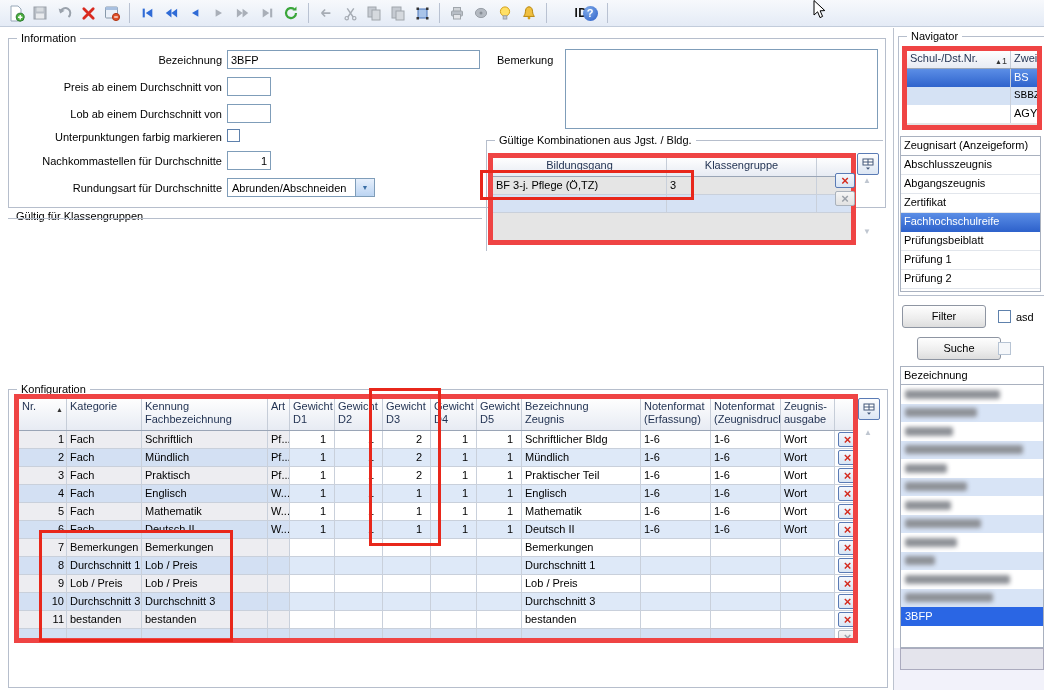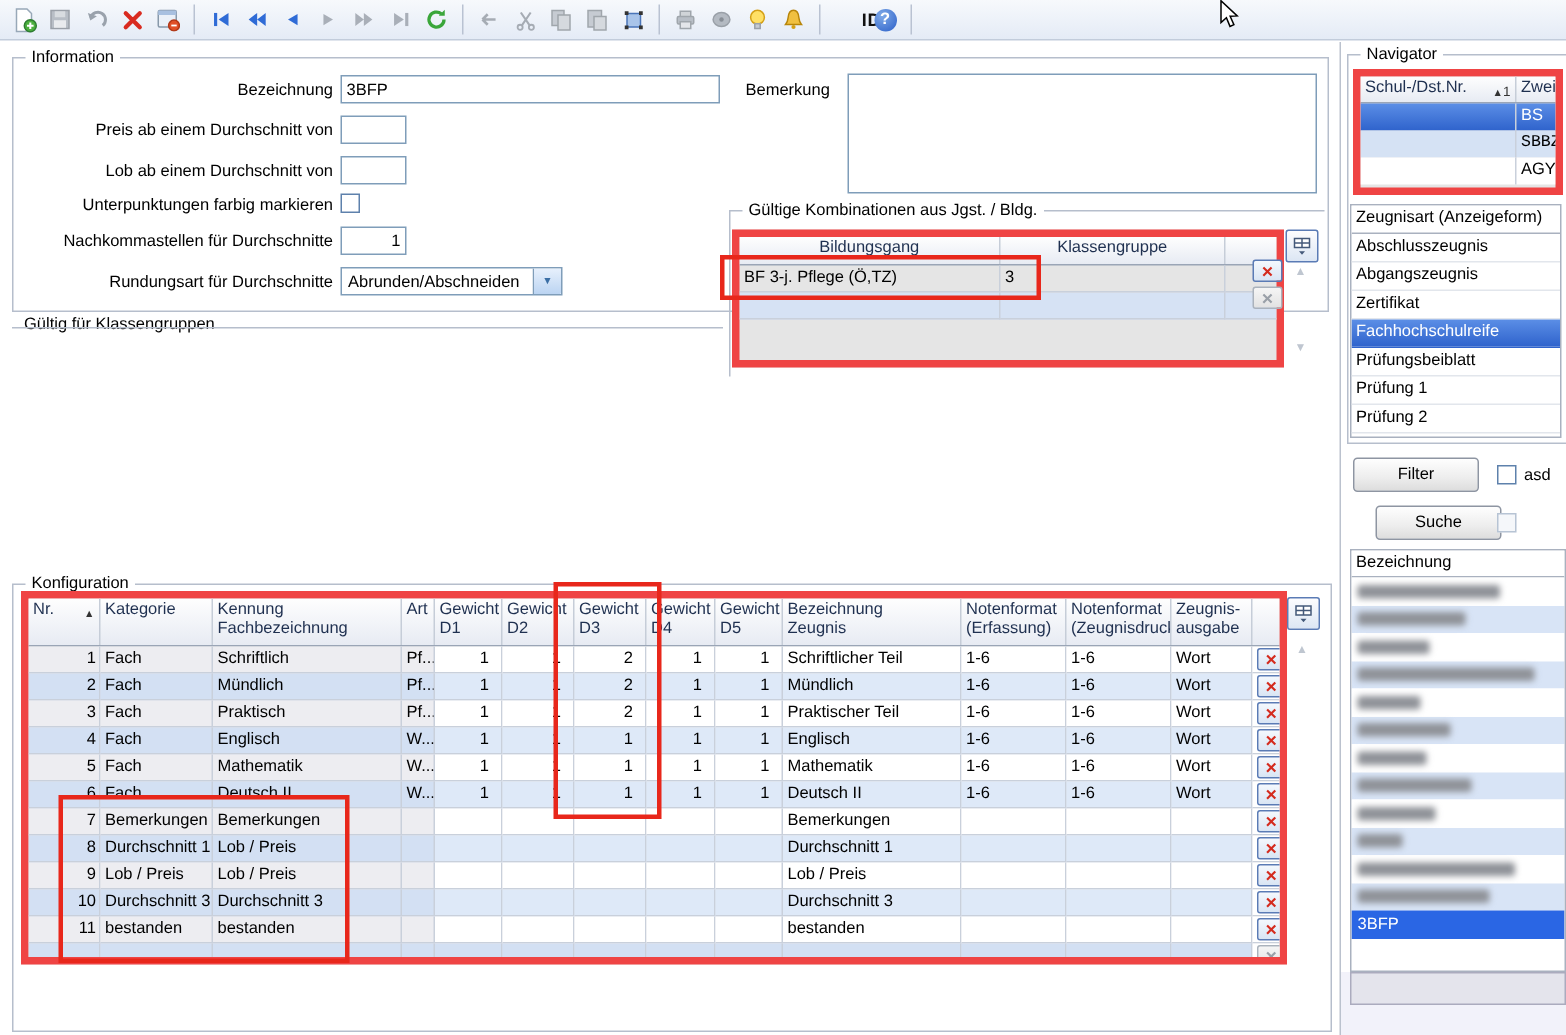--- a/index.html
+++ b/index.html
@@ -340,21 +340,21 @@
         <div class="krow row18 kcols">
           <span class="c lab num" style="padding-right:2px;">1</span>
           <span class="c lab">Fach</span>
           <span class="c lab">Schriftlich</span>
           <span class="c lab">Pf...</span>
           <span class="c val num">1</span>
           <span class="c val num">1</span>
           <span class="c val num">2</span>
           <span class="c val num">1</span>
           <span class="c val num">1</span>
-          <span class="c val">Schriftlicher Teil</span>
+          <span class="c val">Schriftlicher Bldg</span>
           <span class="c val">1-6</span>
           <span class="c val">1-6</span>
           <span class="c val">Wort</span>
           <span class="c delcell">
             <button class="delbtn"></button>
           </span>
         </div>
       
         <div class="krow row18 kcols">
           <span class="c lab num" style="padding-right:2px;">2</span>

